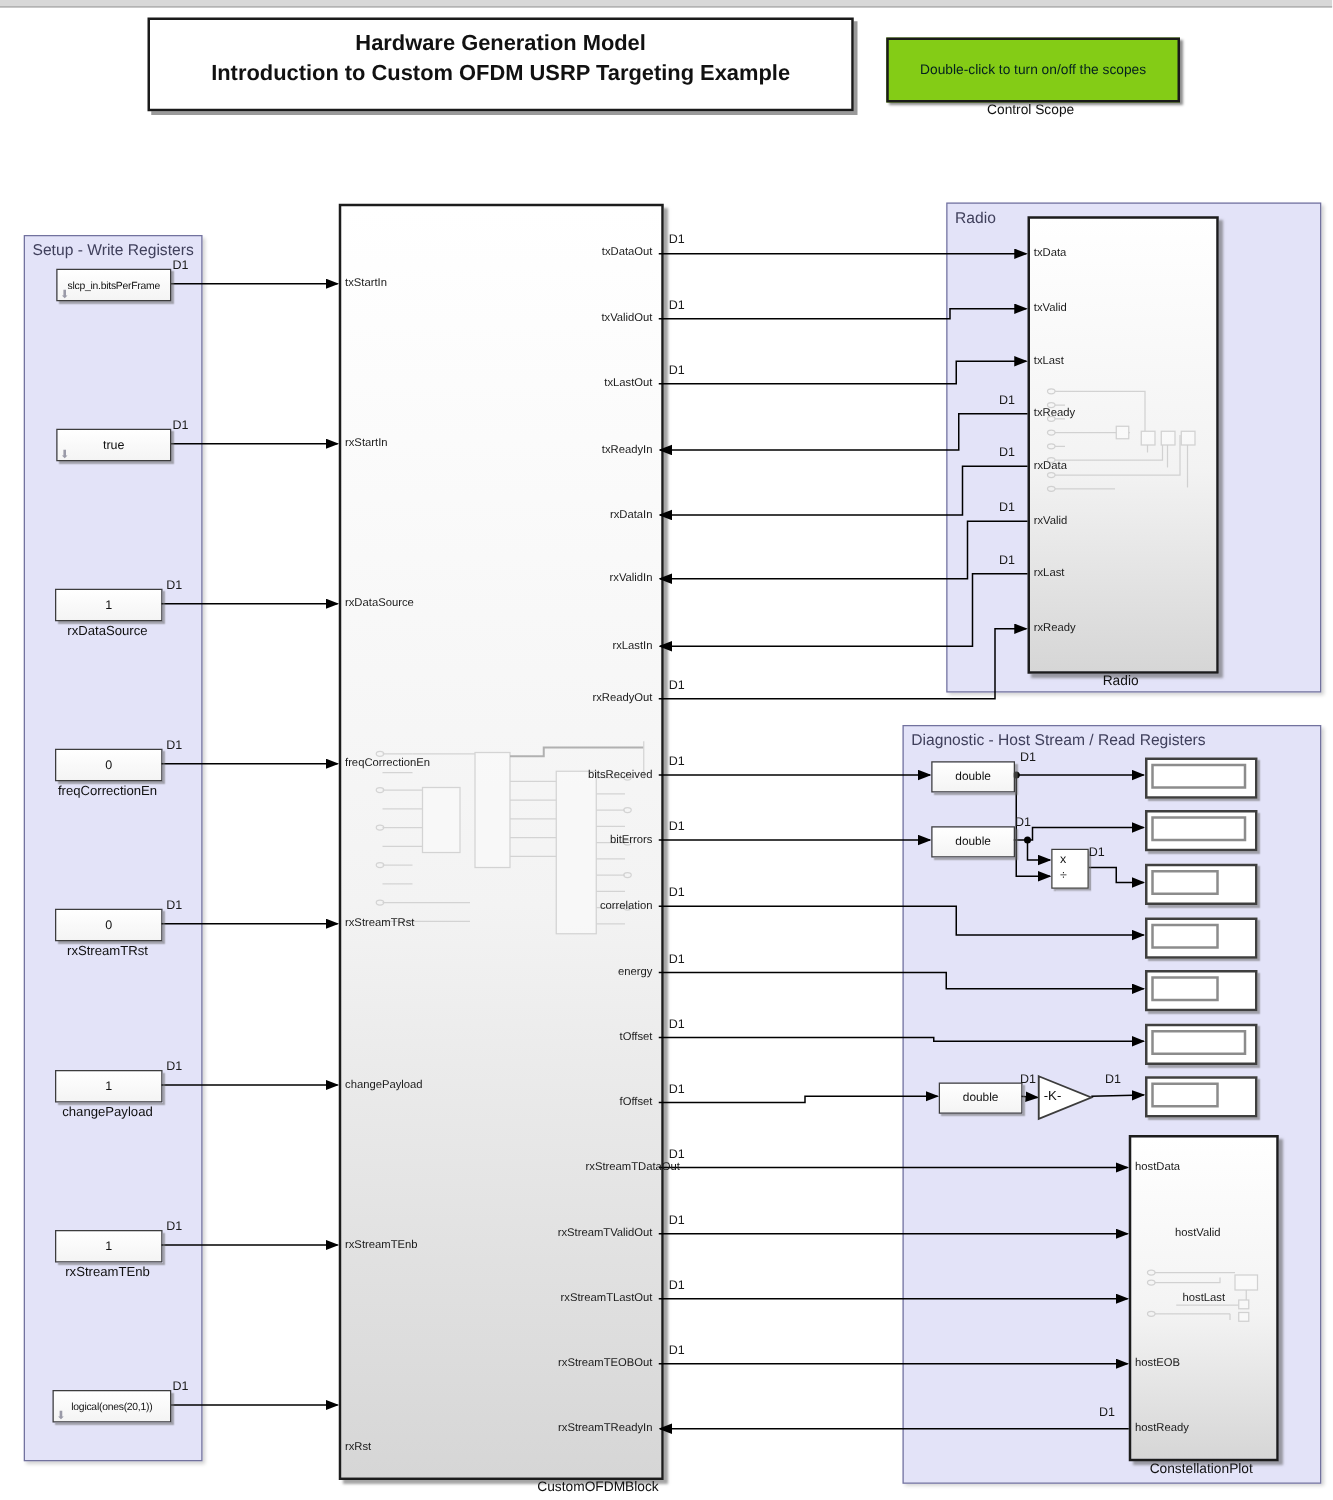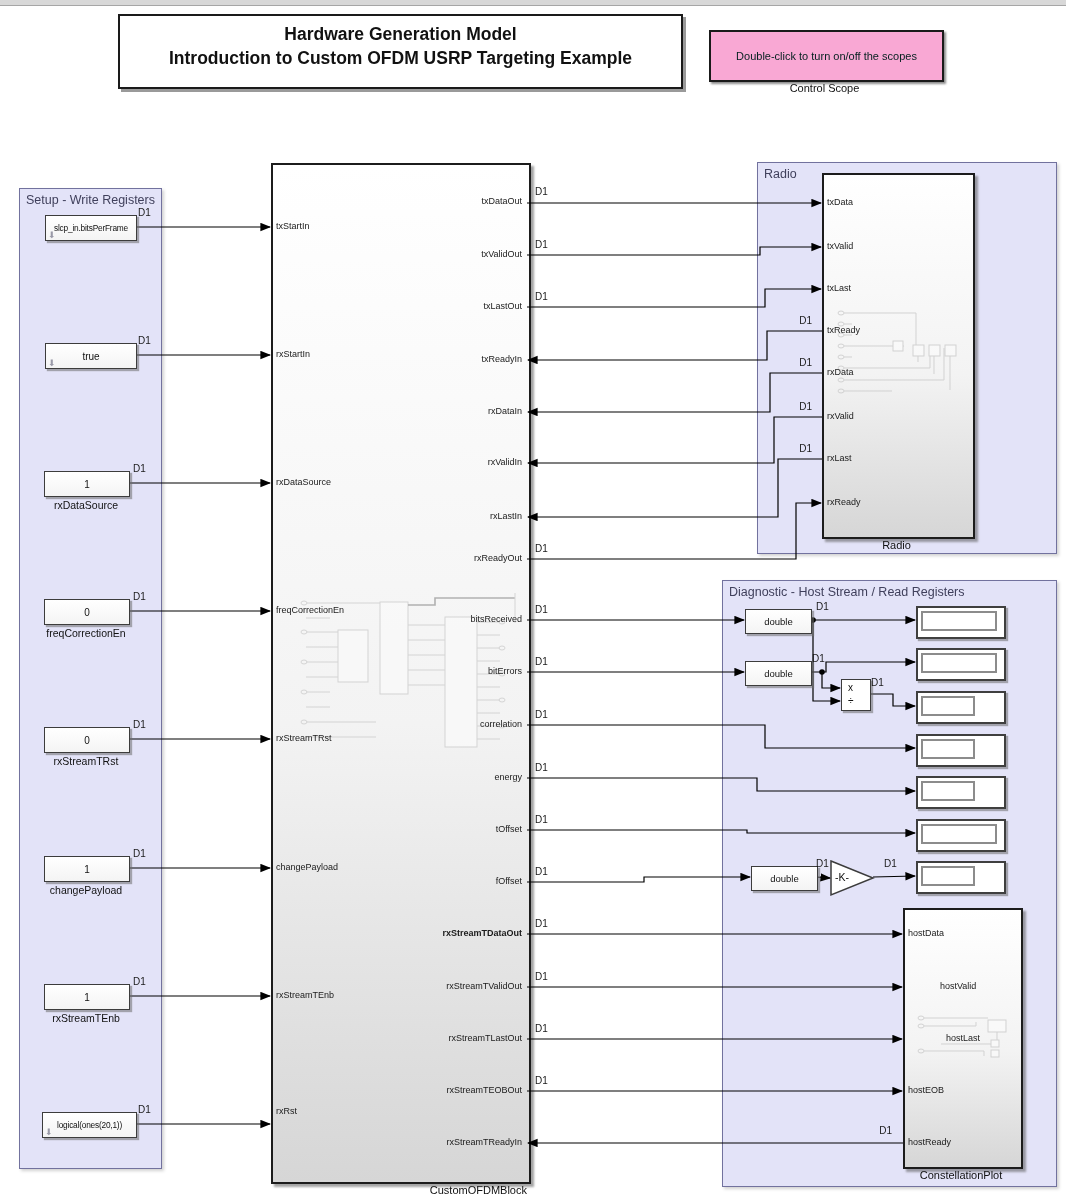--- a/index.html
+++ b/index.html
@@ -40,21 +40,21 @@
   .inner-part{width:50px;}
 
   .divide{position:absolute;left:841px;top:679px;width:28px;height:30px;background:#fff;border:1.5px solid #3c3c3c;
           box-shadow:2px 2px 1px rgba(110,110,110,0.55);font-size:10px;}
   .divide span{position:absolute;left:6px;}
   .gain-label{position:absolute;left:835px;top:871px;font-size:10.5px;color:#111;}
 
   
   .title-block{position:absolute;left:118px;top:14px;width:565px;height:75px;background:#fff;border:2px solid #1a1a1a;
                box-shadow:3px 3px 0 #9a9a9a;text-align:center;font-weight:bold;font-size:17.5px;line-height:1.35;padding-top:7px;box-sizing:border-box;}
-  .scope-btn{position:absolute;left:709px;top:30px;width:231px;height:48px;background:#f9a8d4;border:2px solid #1a1a1a;
+  .scope-btn{position:absolute;left:709px;top:30px;width:231px;height:48px;background:#84cc16;border:2px solid #1a1a1a;
              box-shadow:2px 2px 2px rgba(0,0,0,0.45);display:flex;align-items:center;justify-content:center;font-size:11px;color:#04201f;}
 
   svg.wires{position:absolute;left:0;top:0;width:1066px;height:1200px;pointer-events:none;}
 </style>
 </head>
 <body>
 
 <div class="canvas">
   <div class="topstrip"></div>
 
@@ -217,37 +217,37 @@
   </div>
 
   <div class="block-label" style="left:271px;top:1184px;width:256px;text-align:right;">CustomOFDMBlock</div>
   <div class="port-l" style="left:276px;top:221px;">txStartIn</div>
   <div class="port-l" style="left:276px;top:349px;">rxStartIn</div>
   <div class="port-l" style="left:276px;top:477px;">rxDataSource</div>
   <div class="port-l" style="left:276px;top:605px;">freqCorrectionEn</div>
   <div class="port-l" style="left:276px;top:733px;">rxStreamTRst</div>
   <div class="port-l" style="left:276px;top:862px;">changePayload</div>
   <div class="port-l" style="left:276px;top:990px;">rxStreamTEnb</div>
-  <div class="port-l" style="left:276px;top:1106px;">rxRst</div>
+  <div class="port-l" style="left:276px;top:1152px;">rxRst</div>
 
   <div class="port-r" style="left:385px;top:196px;width:137px;">txDataOut</div>
   <div class="port-r" style="left:385px;top:249px;width:137px;">txValidOut</div>
   <div class="port-r" style="left:385px;top:301px;width:137px;">txLastOut</div>
   <div class="port-r" style="left:385px;top:354px;width:137px;">txReadyIn</div>
   <div class="port-r" style="left:385px;top:406px;width:137px;">rxDataIn</div>
   <div class="port-r" style="left:385px;top:457px;width:137px;">rxValidIn</div>
   <div class="port-r" style="left:385px;top:511px;width:137px;">rxLastIn</div>
   <div class="port-r" style="left:385px;top:553px;width:137px;">rxReadyOut</div>
   <div class="port-r" style="left:385px;top:614px;width:137px;">bitsReceived</div>
   <div class="port-r" style="left:385px;top:666px;width:137px;">bitErrors</div>
   <div class="port-r" style="left:385px;top:719px;width:137px;">correlation</div>
   <div class="port-r" style="left:385px;top:772px;width:137px;">energy</div>
   <div class="port-r" style="left:385px;top:824px;width:137px;">tOffset</div>
   <div class="port-r" style="left:385px;top:876px;width:137px;">fOffset</div>
-  <div class="port-r" style="left:385px;top:928px;width:137px;font-weight:bold;">rxStreamTDataOut</div>
+  <div class="port-r" style="left:407px;top:928px;width:137px;">rxStreamTDataOut</div>
   <div class="port-r" style="left:385px;top:981px;width:137px;">rxStreamTValidOut</div>
   <div class="port-r" style="left:385px;top:1033px;width:137px;">rxStreamTLastOut</div>
   <div class="port-r" style="left:385px;top:1085px;width:137px;">rxStreamTEOBOut</div>
   <div class="port-r" style="left:385px;top:1137px;width:137px;">rxStreamTReadyIn</div>
 
   <div class="block-label" style="left:822px;top:539px;width:149px;">Radio</div>
   <div class="port-rad" style="left:827px;top:197px;">txData</div>
   <div class="port-rad" style="left:827px;top:241px;">txValid</div>
   <div class="port-rad" style="left:827px;top:283px;">txLast</div>
   <div class="port-rad" style="left:827px;top:325px;">txReady</div>

